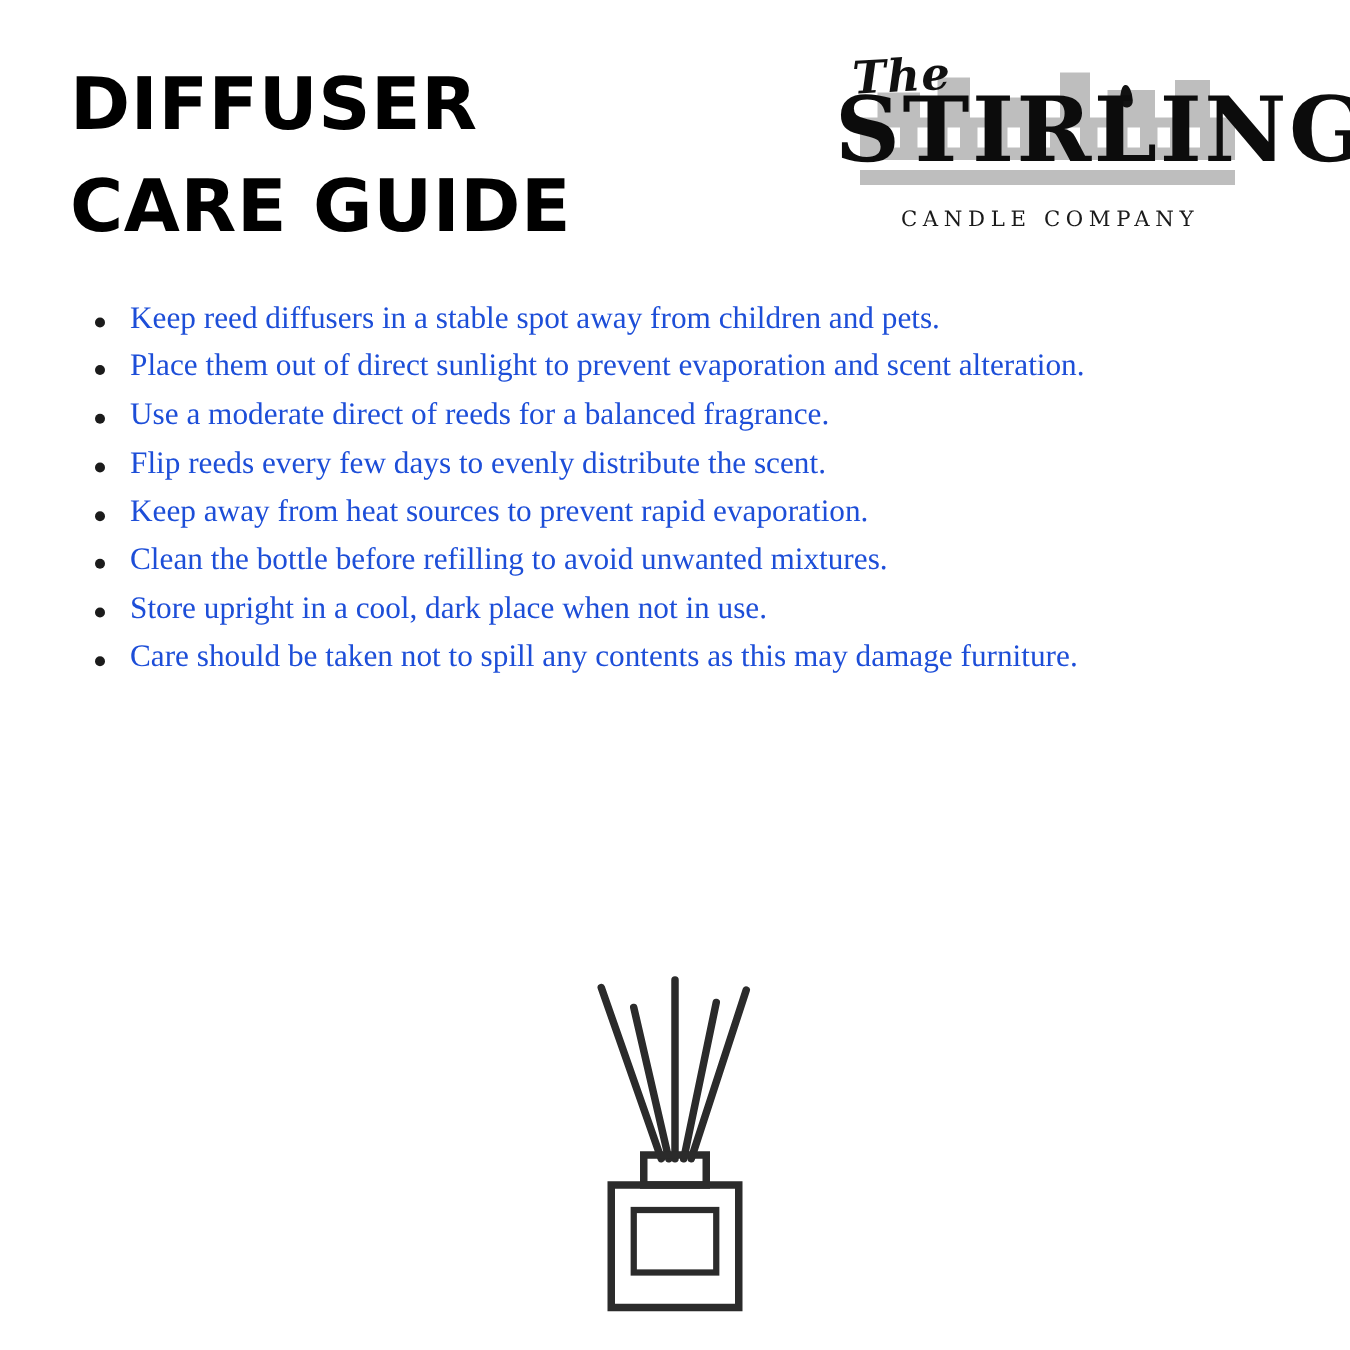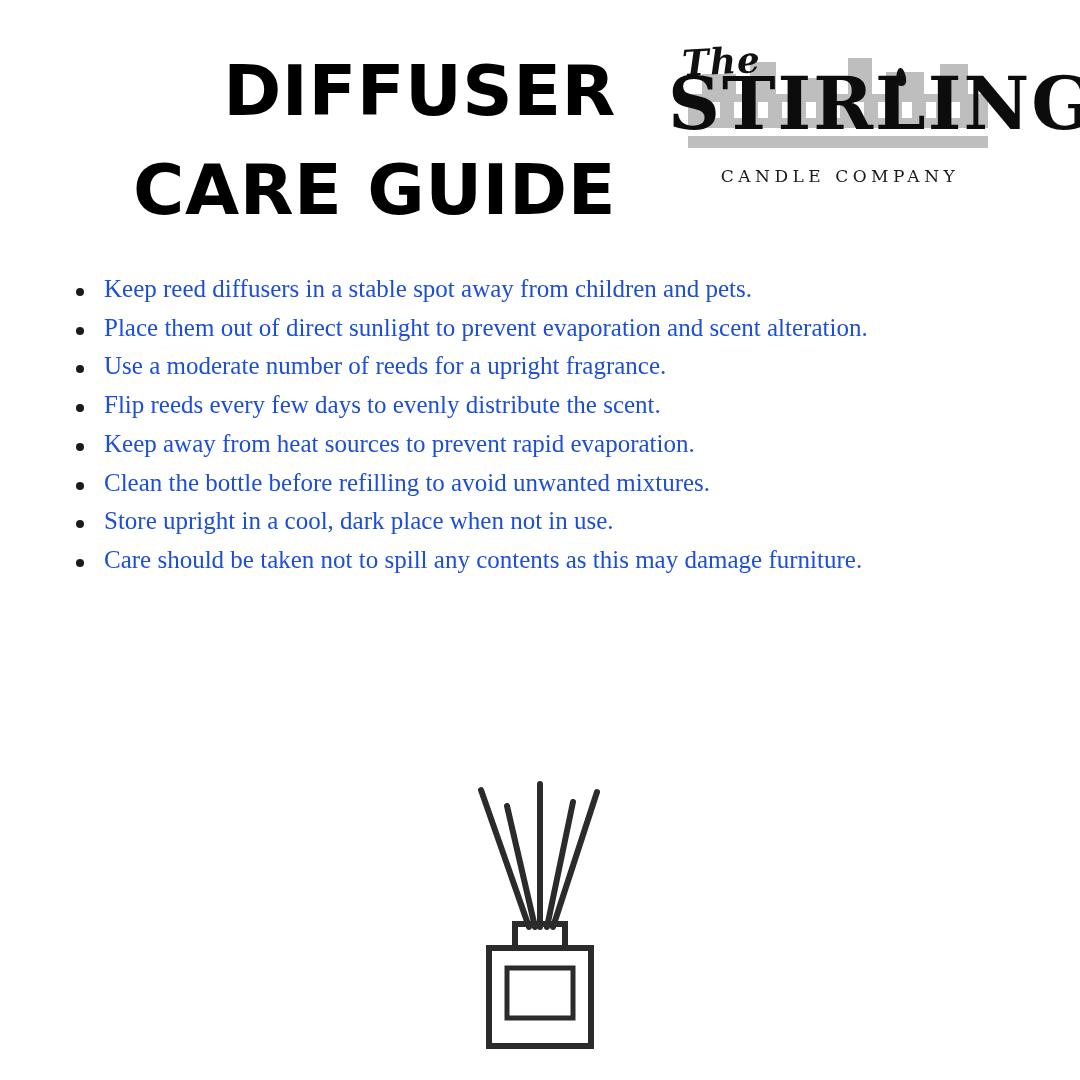--- a/index.html
+++ b/index.html
@@ -29,24 +29,24 @@
     padding: 26px 56px 0 56px;
   }
   .title-block {
     padding-top: 16px;
     flex: 0 0 auto;
     width: 560px;
   }
   .title-line {
     font-family: "DejaVu Sans", sans-serif;
     font-weight: bold;
-    font-size: 70px;
+    font-size: 58px;
     line-height: 1.42;
     letter-spacing: 0.5px;
-    text-align: right;
+    text-align: left;
     color: #000000;
     white-space: nowrap;
   }
 
   
   .logo-block {
     position: relative;
     width: 360px;
     height: 180px;
     flex: 0 0 auto;
@@ -190,21 +190,21 @@
       <div class="logo-main">STIRLING</div>
       <div class="logo-sub">CANDLE COMPANY</div>
     </div>
 
   </div>
 
   <div class="content">
     <ul class="care-list">
       <li>Keep reed diffusers in a stable spot away from children and pets.</li>
       <li>Place them out of direct sunlight to prevent evaporation and scent alteration.</li>
-      <li>Use a moderate number of reeds for a upright fragrance.</li>
+      <li>Use a moderate direct of reeds for a balanced fragrance.</li>
       <li>Flip reeds every few days to evenly distribute the scent.</li>
       <li>Keep away from heat sources to prevent rapid evaporation.</li>
       <li>Clean the bottle before refilling to avoid unwanted mixtures.</li>
       <li>Store upright in a cool, dark place when not in use.</li>
       <li>Care should be taken not to spill any contents as this may damage furniture.</li>
     </ul>
   </div>
 
   <div class="illustration">
     <svg width="190" height="290" viewBox="0 0 190 290" aria-hidden="true">

